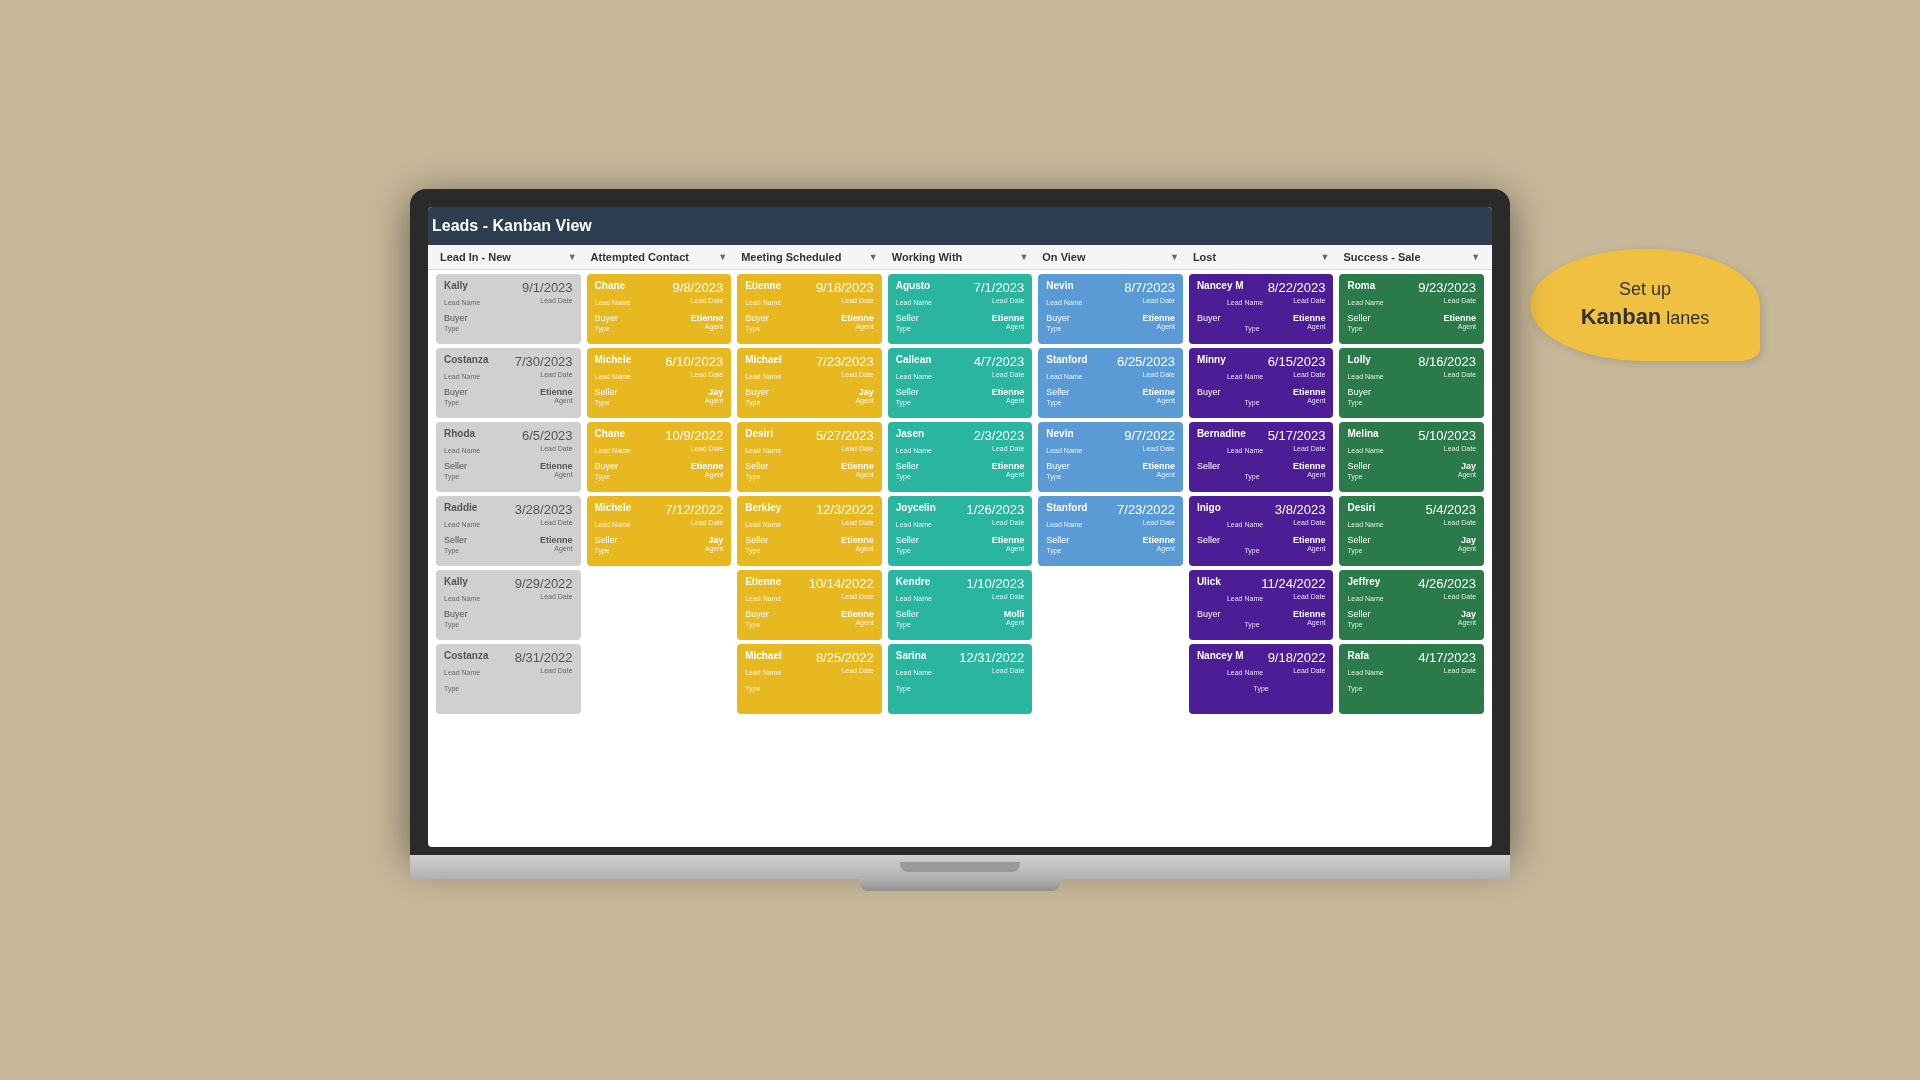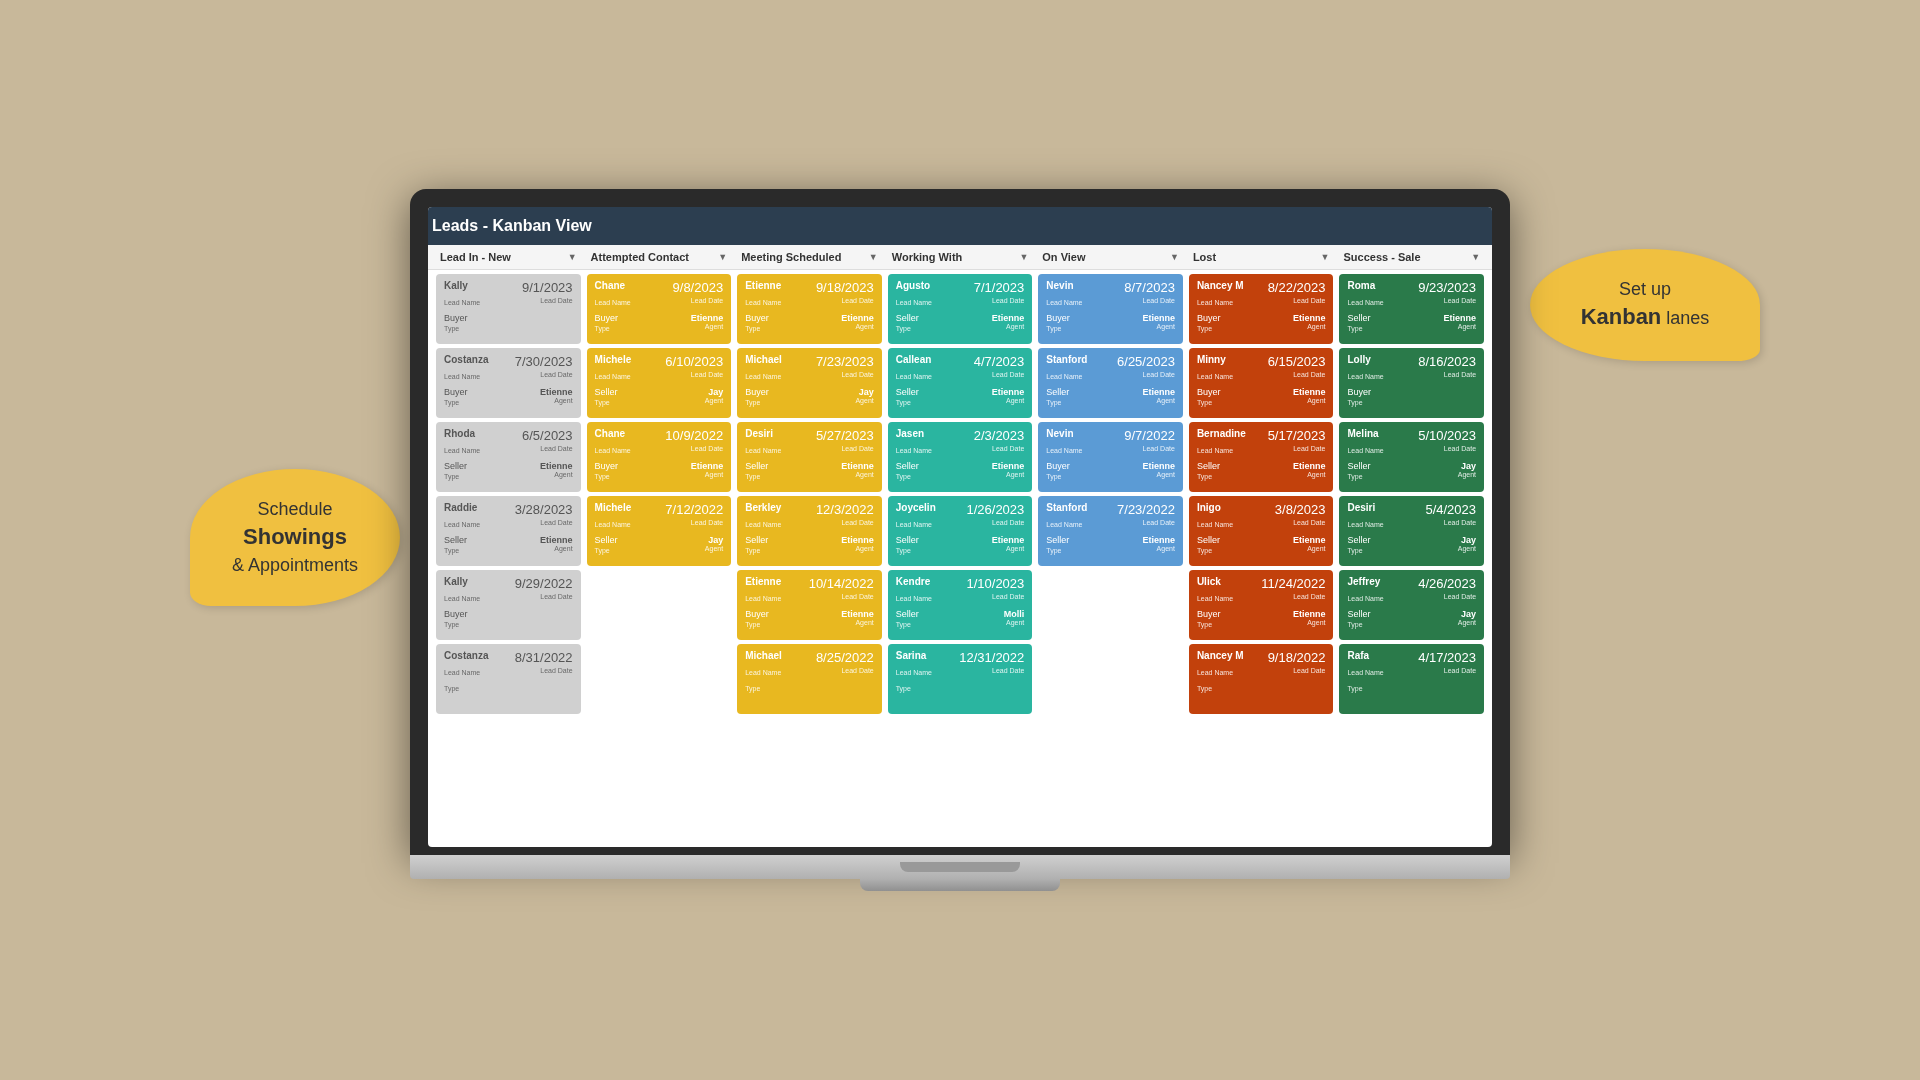--- a/index.html
+++ b/index.html
@@ -114,21 +114,21 @@
       border-radius: 4px;
       padding: 6px 8px;
       font-size: 9px;
       color: white;
       min-height: 70px;
     }
     .card-gray { background: #d0d0d0; color: #555; }
     .card-yellow { background: #e8b820; }
     .card-teal { background: #2ab5a0; }
     .card-blue { background: #5b9bd5; }
-    .card-red { background: #c2410c; }
+    .card-red { background: #4c1d95; text-align: center; }
     .card-green { background: #2a7a4a; }
 
     .card-row1 {
       display: flex;
       justify-content: space-between;
       margin-bottom: 2px;
     }
     .card-name { font-weight: bold; font-size: 10px; }
     .card-date { font-size: 13px; }
     .card-label { font-size: 7px; opacity: 0.85; }
@@ -175,25 +175,20 @@
 
     .laptop-wrapper {
       position: relative;
     }
   </style>
 </head>
 <body>
 
 <div class="laptop-wrapper">
 
-  <div class="bubble-left">
-    Schedule<br>
-    <strong>Showings</strong>
-    &amp; Appointments
-  </div>
 
   <div class="bubble-right">
     Set up<br>
     <strong>Kanban</strong> lanes
   </div>
 
   <div class="laptop-outer">
     <div class="laptop-screen-bezel">
       <div class="laptop-screen">
 

